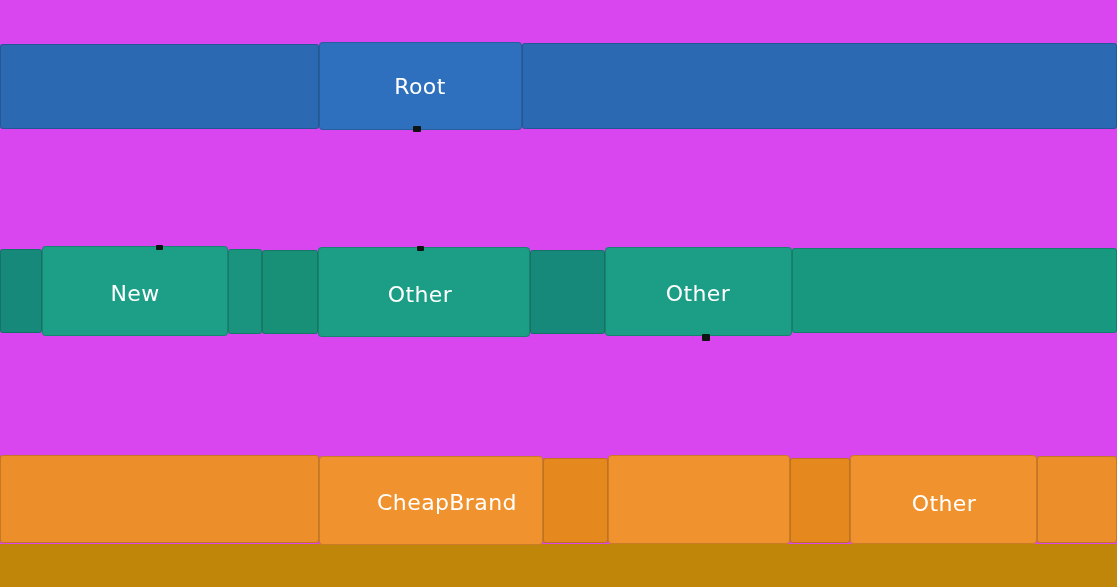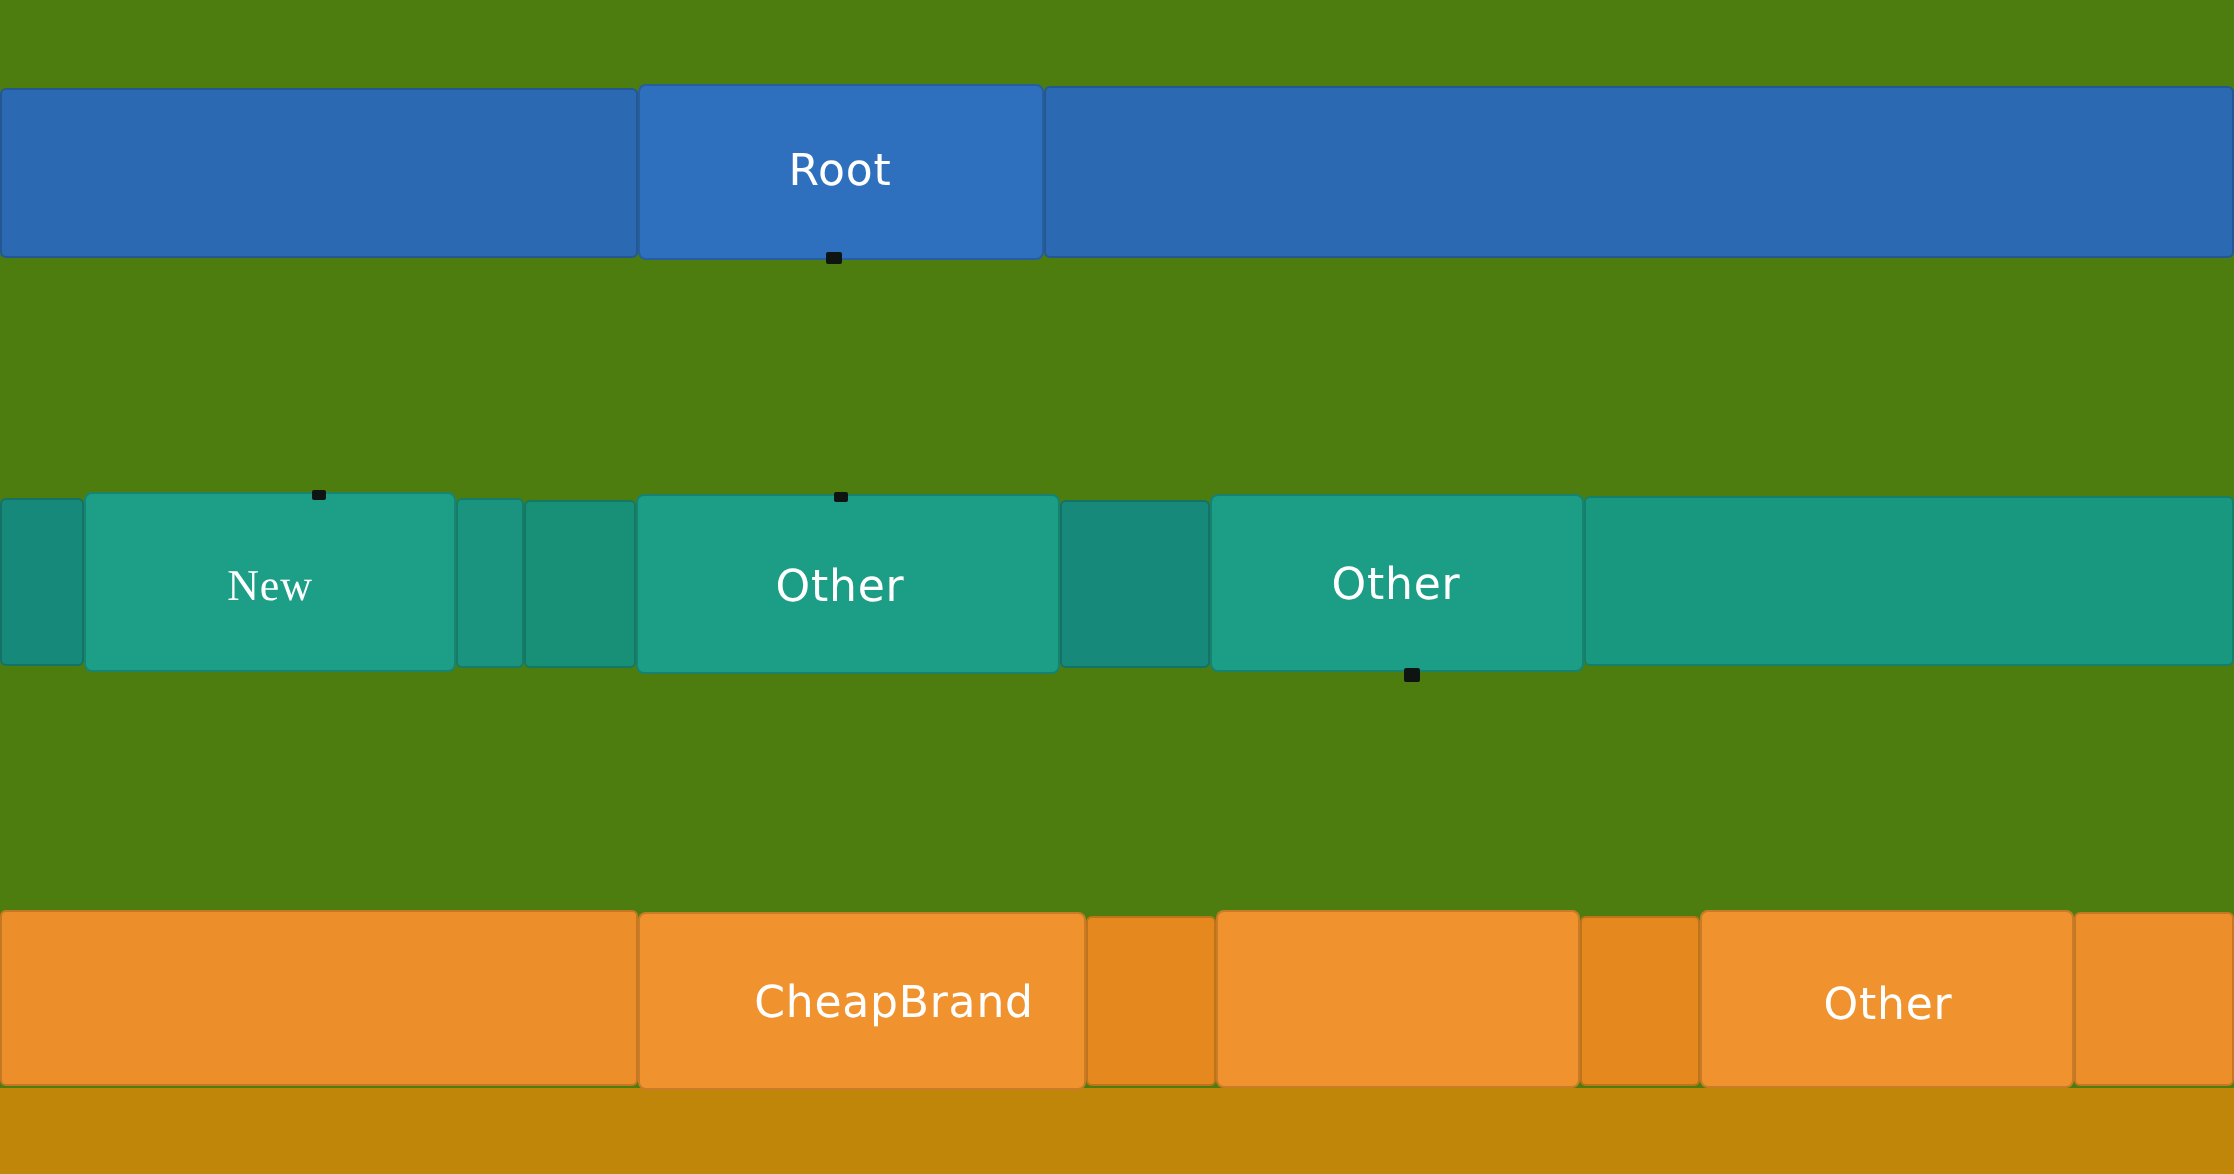--- a/index.html
+++ b/index.html
@@ -13,21 +13,21 @@
     overflow: hidden;
     position: relative;
     font-family: "DejaVu Sans", "Liberation Sans", sans-serif;
   }
   #tree-canvas {
     position: absolute;
     left: 0;
     top: 0;
     width: 1117px;
     height: 587px;
-    background: #4d7c0f;
+    background: #d946ef;
   }
   .seg {
     position: absolute;
     box-shadow: inset 0 0 0 1px rgba(0,0,0,0.16);
   }
   .seg.node { border-radius: 4px; z-index: 3; }
   .seg.filler { border-radius: 3px; z-index: 2; }
   .seg.strip { border-radius: 0; z-index: 1; box-shadow: none; }
   .anchor {
     position: absolute;
@@ -67,18 +67,18 @@
     <div class="seg node" style="left: 608px; top: 455px; width: 182px; height: 89px; background: rgb(240, 147, 47);"></div>
     <div class="seg filler" style="left: 790px; top: 458px; width: 60px; height: 85px; background: rgb(229, 137, 31);"></div>
     <div class="seg node" style="left: 850px; top: 455px; width: 187px; height: 89px; background: rgb(240, 147, 47);"></div>
     <div class="seg filler" style="left: 1037px; top: 456px; width: 80px; height: 87px; background: rgb(236, 142, 42);"></div>
     <div class="seg strip" style="left: 0px; top: 544px; width: 1117px; height: 43px; background: rgb(191, 134, 10);"></div>
     <div class="anchor" style="left: 413px; top: 126px; width: 8px; height: 6px; background: rgb(13, 20, 18);"></div>
     <div class="anchor" style="left: 156px; top: 245px; width: 7px; height: 5px; background: rgb(13, 20, 18);"></div>
     <div class="anchor" style="left: 417px; top: 246px; width: 7px; height: 5px; background: rgb(13, 20, 18);"></div>
     <div class="anchor" style="left: 702px; top: 334px; width: 8px; height: 7px; background: rgb(13, 20, 18);"></div>
     <span class="node-label" style="left: 420px; top: 86px;">Root</span>
-    <span class="node-label" style="left: 135px; top: 293px; font-family: Liberation Serif, serif;">New</span>
+    <span class="node-label" style="left: 135px; top: 293px;">New</span>
     <span class="node-label" style="left: 420px; top: 294px;">Other</span>
     <span class="node-label" style="left: 698px; top: 293px;">Other</span>
     <span class="node-label" style="left: 447px; top: 502px;">CheapBrand</span>
     <span class="node-label" style="left: 944px; top: 503px;">Other</span>
   </div>
 
 </body></html>

